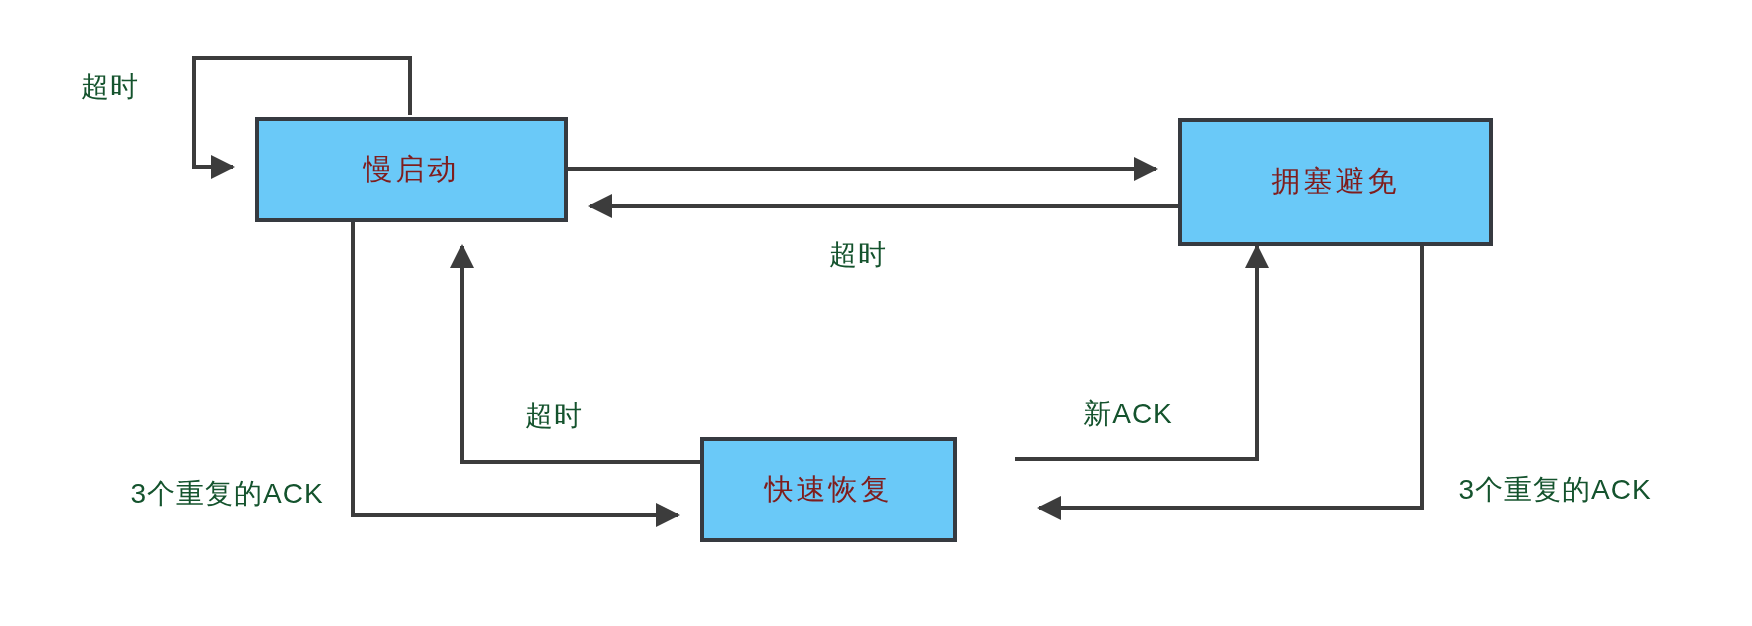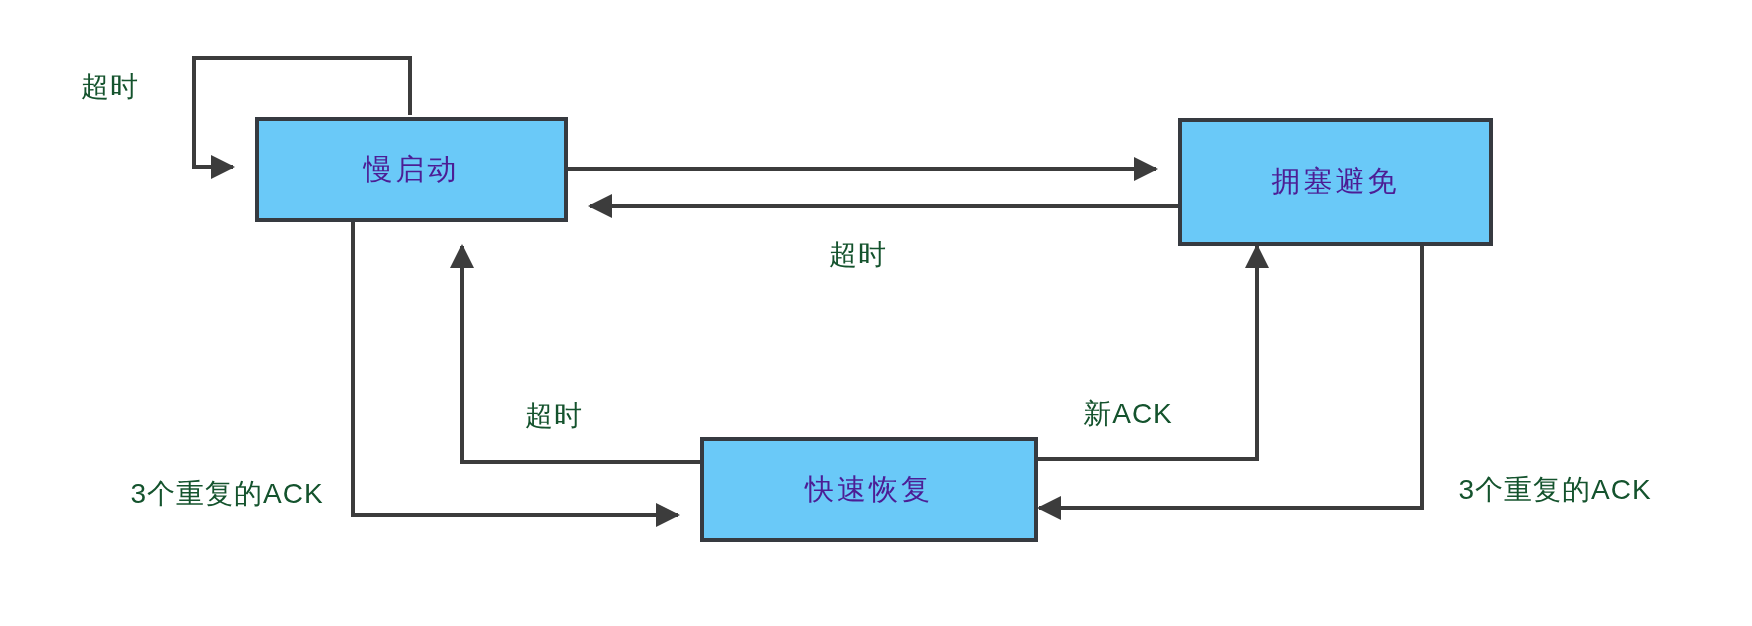--- a/index.html
+++ b/index.html
@@ -25,31 +25,31 @@
   .edges polyline {
     fill: none;
     stroke: #3c3c3c;
     stroke-width: 4;
   }
   .state {
     position: absolute;
     box-sizing: border-box;
     background: #6ac9f8;
     border: 4px solid #363a40;
-    color: #4c1d95;
+    color: #7f1d1d;
     display: flex;
     align-items: center;
     justify-content: center;
     font-size: 29px;
     font-weight: 300;
     letter-spacing: 3px;
   }
   .state.slow-start        { left: 255px;  top: 117px; width: 313px; height: 105px; }
   .state.congestion-avoid  { left: 1178px; top: 118px; width: 315px; height: 128px; }
-  .state.fast-recovery     { left: 700px;  top: 437px; width: 338px; height: 105px; }
+  .state.fast-recovery     { left: 700px;  top: 437px; width: 257px; height: 105px; }
   .edge-label {
     position: absolute;
     transform: translate(-50%, -50%);
     color: #14532d;
     font-size: 28px;
     font-weight: 300;
     white-space: nowrap;
     letter-spacing: 1px;
   }
   .lbl-timeout-self   { left: 110px;  top: 87px;  }

